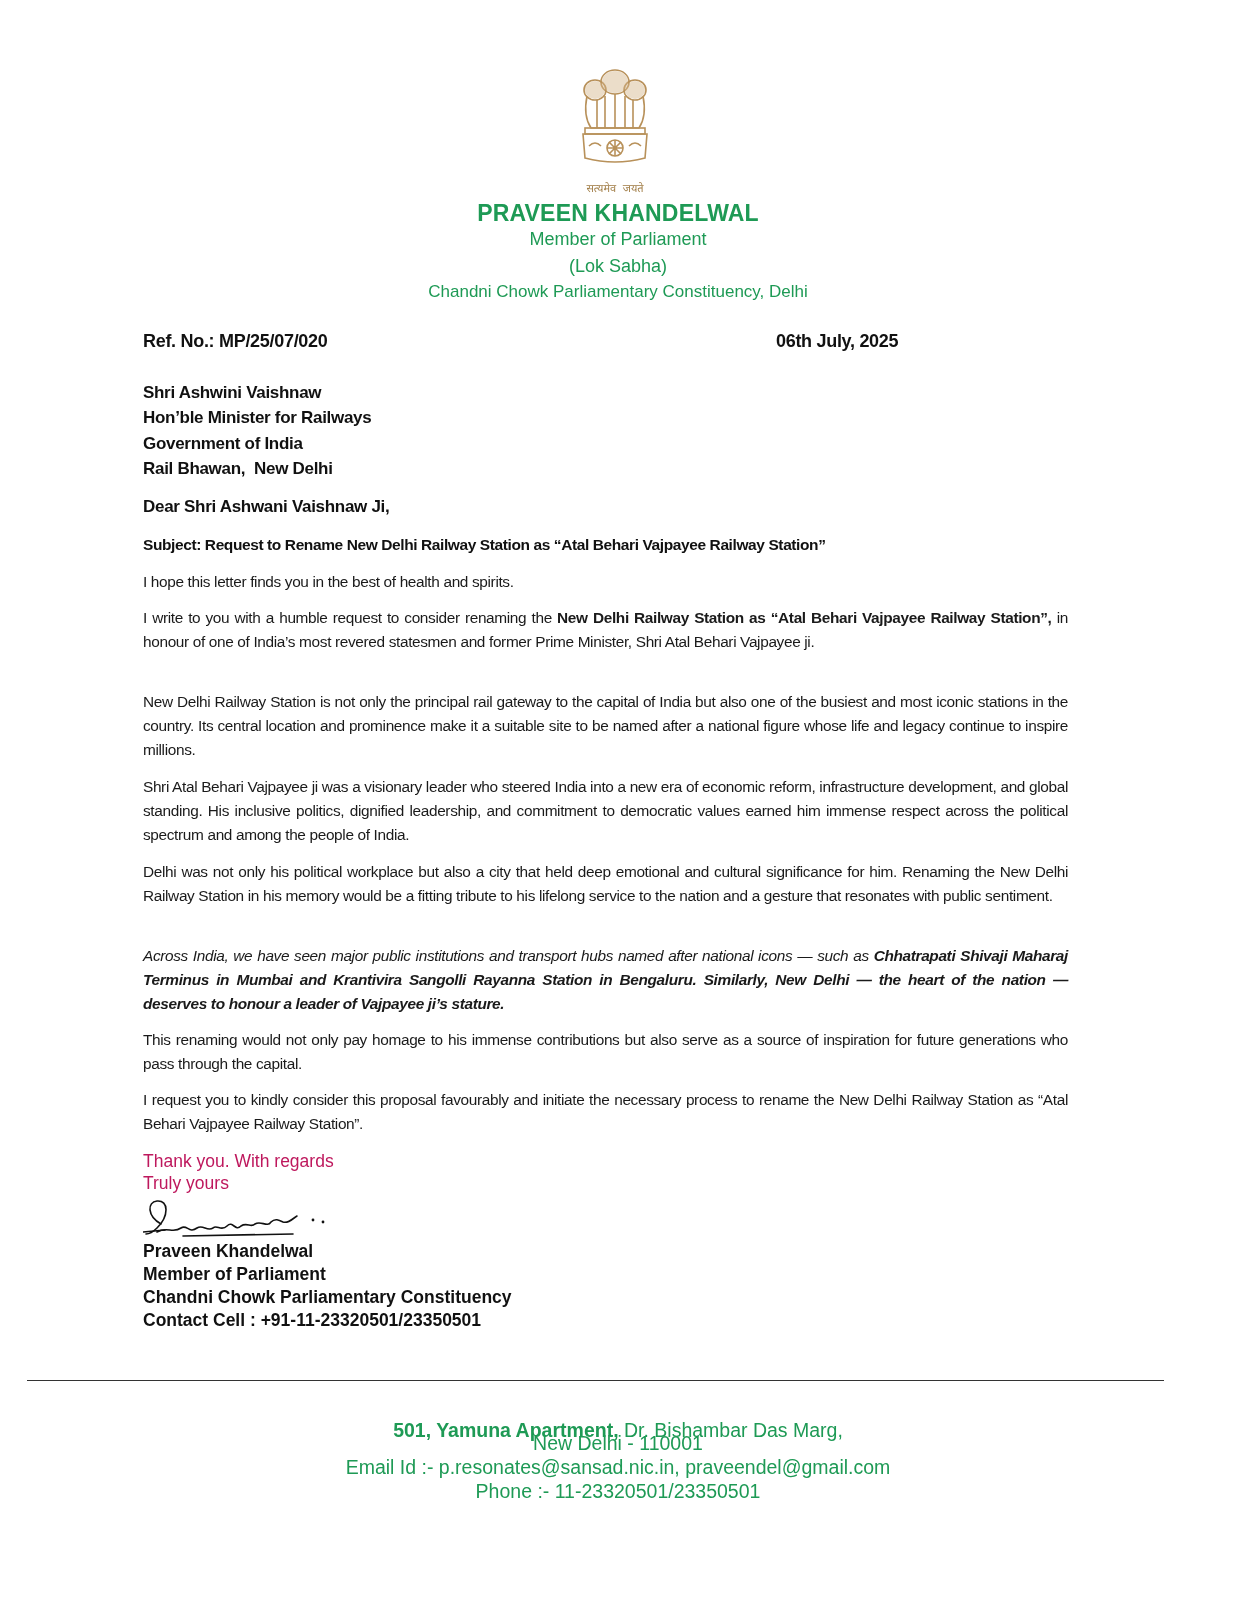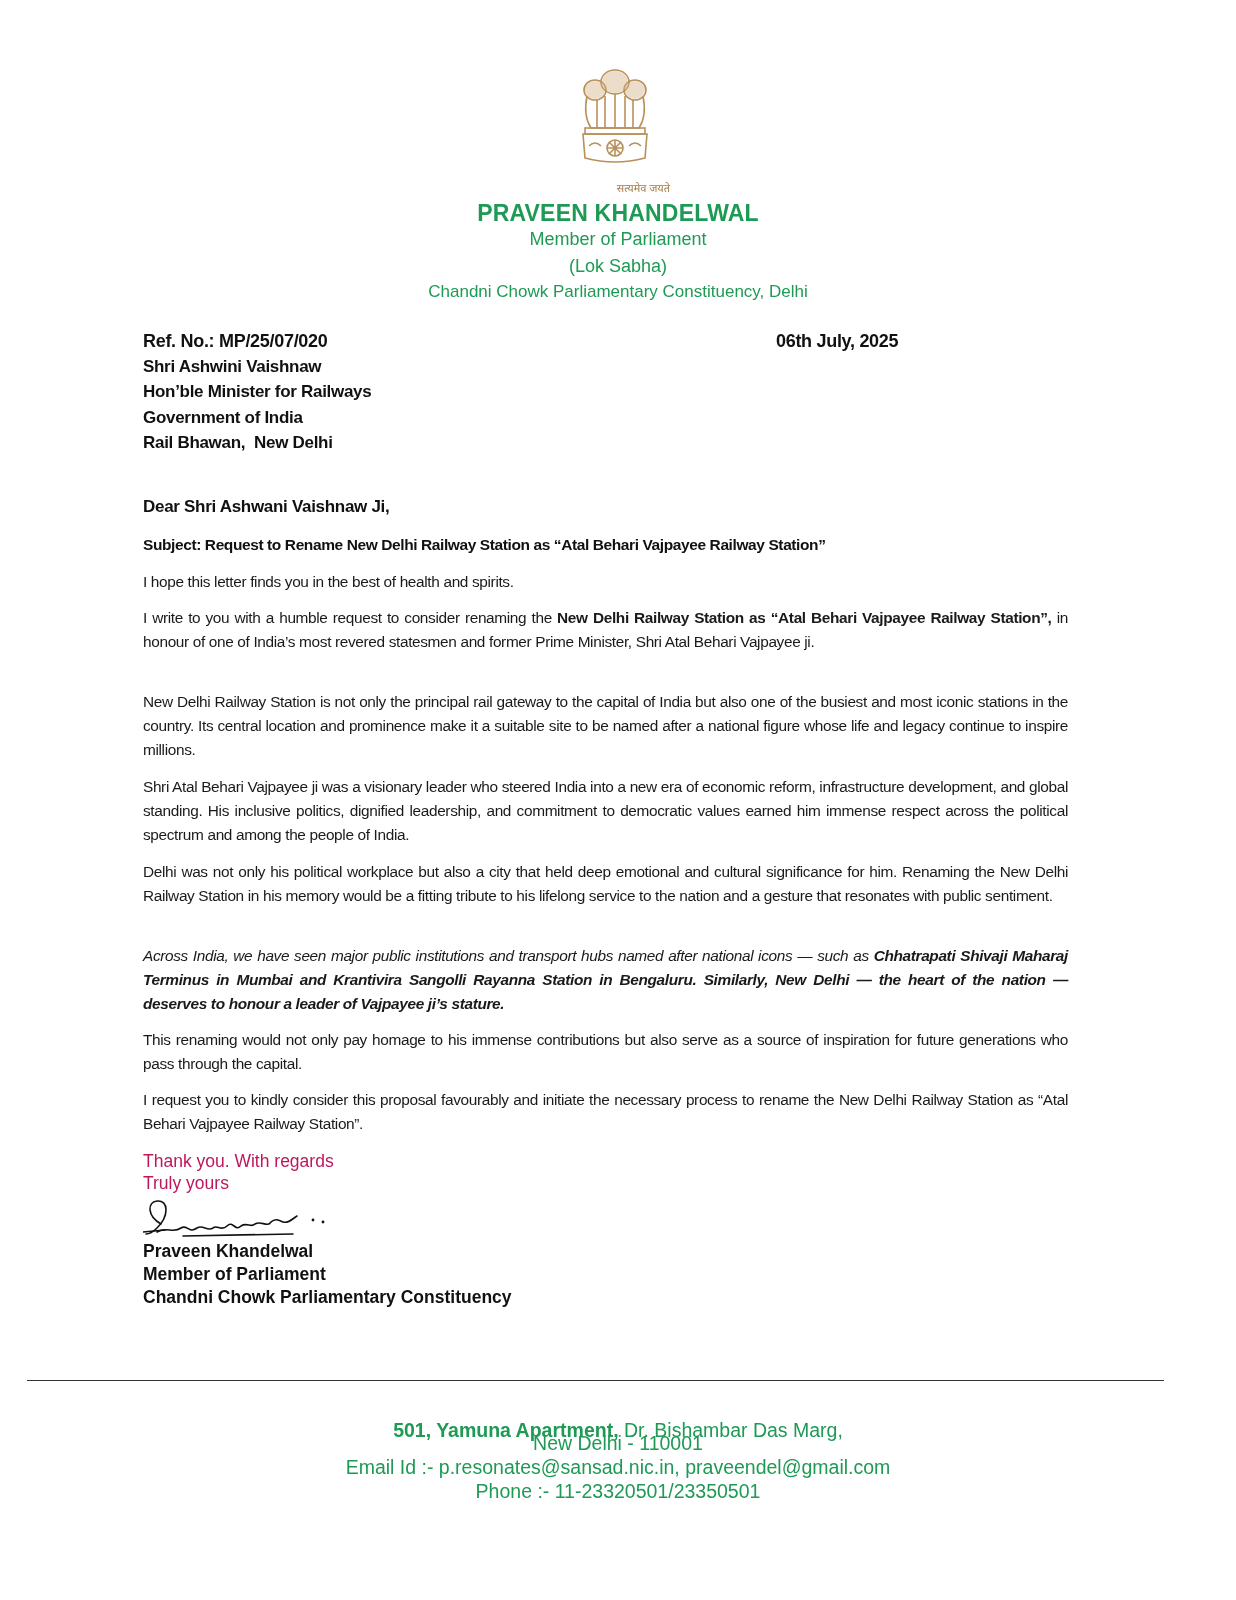--- a/index.html
+++ b/index.html
@@ -1,28 +1,28 @@
 <!DOCTYPE html>
 <html><head>
 <meta charset="utf-8">
 <style>
   html, body { margin:0; padding:0; background:#ffffff; }
   body { width:1236px; height:1600px; position:relative; overflow:hidden; color:#111; }
   .abs { position:absolute; }
   .emblem { left:573px; top:66px; width:84px; height:130px; }
-  .motto { left:560px; top:180px; width:110px; text-align:right; font-family:Liberation Serif, serif; font-size:11px; color:#a07c45; }
+  .motto { left:560px; top:180px; width:110px; text-align:center; font-family:Liberation Mono, monospace; font-size:11px; color:#a07c45; }
   .hdr { left:0; width:1236px; text-align:center; font-family:"Liberation Sans", sans-serif; color:#1e9a55; }
   .hdr-name { top:200px; font-size:23px; font-weight:bold; letter-spacing:0.2px; }
   .hdr-l1 { top:229px; font-size:18px; }
   .hdr-l2 { top:256px; font-size:18px; }
   .hdr-l3 { top:282px; font-size:17px; }
   .calibri { font-family:"Liberation Sans", sans-serif; }
   .ref { left:143px; top:331px; font-size:18px; font-weight:bold; letter-spacing:-0.3px; }
   .date { left:776px; top:331px; font-size:18px; font-weight:bold; letter-spacing:-0.3px; }
-  .addr { left:143px; top:354px; font-size:17px; font-weight:bold; line-height:25.3px; letter-spacing:-0.3px; }
+  .addr { left:143px; top:380px; font-size:17px; font-weight:bold; line-height:25.3px; letter-spacing:-0.3px; }
   .salute { left:143px; top:497px; font-size:17px; font-weight:bold; letter-spacing:-0.3px; }
   .subject { left:143px; top:536px; font-size:15.5px; font-weight:bold; letter-spacing:-0.4px; }
   .para { left:143px; width:925px; font-size:15.4px; line-height:24px; text-align:justify; letter-spacing:-0.35px; color:#1a1a1a; }
   .p1 { top:570px; }
   .p2 { top:606px; }
   .p3 { top:690px; }
   .p4 { top:775px; }
   .p5 { top:860px; }
   .p6 { top:944px;font-style:italic; }
   .p7 { top:1028px; }
@@ -105,19 +105,20 @@
     </g>
     <circle cx="170" cy="22" r="1.4" fill="#111"></circle>
     <circle cx="180" cy="24" r="1.4" fill="#111"></circle>
   </svg>
 </div>
 
 <div class="abs signer">
   <div>Praveen Khandelwal</div>
   <div>Member of Parliament</div>
   <div>Chandni Chowk Parliamentary Constituency</div>
+  <div>Contact Cell : +91-11-23320501/23350501</div>
 </div>
 
 <div class="abs rule"></div>
 <div class="abs ftr f1"><b>501, Yamuna Apartment,</b><span> Dr. Bishambar Das Marg,</span></div>
 <div class="abs ftr f2">New Delhi - 110001</div>
 <div class="abs ftr f3">Email Id :- p.resonates@sansad.nic.in, praveendel@gmail.com</div>
 <div class="abs ftr f4">Phone :- 11-23320501/23350501</div>
 
 </body></html>

